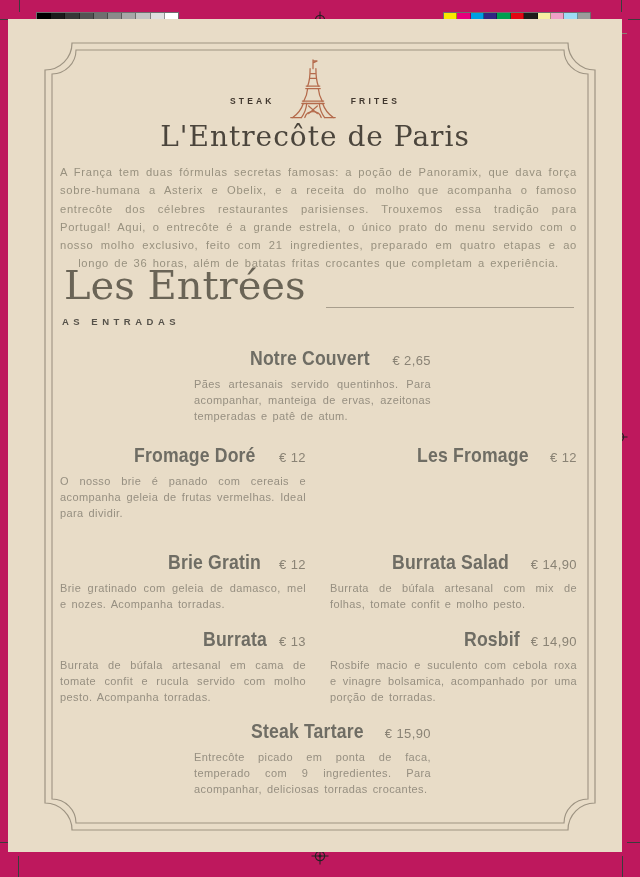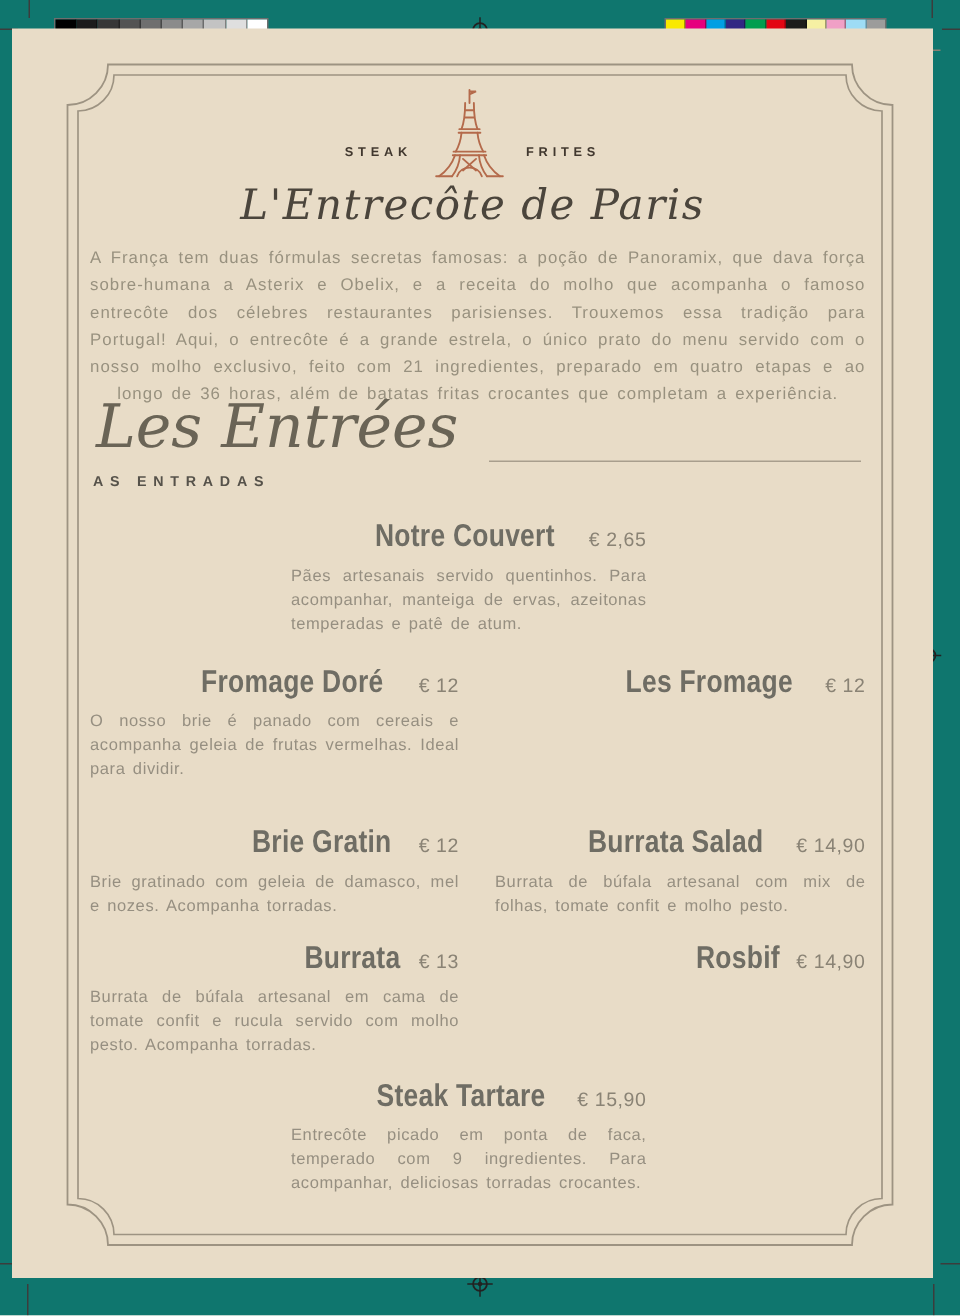--- a/index.html
+++ b/index.html
@@ -1,34 +1,34 @@
 <!DOCTYPE html>
 <html><head>
 <meta charset="utf-8">
 <style>
   html,body{margin:0;padding:0;background:#ffffff;}
-  .canvas{position:relative;width:640px;height:877px;background:#0f766e;overflow:hidden;
+  .canvas{position:relative;width:640px;height:877px;background:#be185d;overflow:hidden;
           font-family:"Liberation Sans",sans-serif;}
   
   .calbar{position:absolute;display:flex;border:1px solid #6e6e6e;box-sizing:border-box;}
   .calbar .swatch{flex:1 0 auto;height:100%;border-right:1px solid rgba(0,0,0,.35);box-sizing:border-box;}
   .calbar .swatch:last-child{border-right:none;}
   .gray-bar{left:36px;top:12px;width:143px;height:19px;}
   .color-bar{left:443px;top:12px;width:148px;height:19px;}
   .cm{position:absolute;background:#3c3c3c;}
   .cm.light{background:#8a8173;}
   .regmark{position:absolute;width:18px;height:18px;}
   
   .paper{position:absolute;left:8px;top:19px;width:614px;height:833px;background:#e8dcc7;}
   .frame{position:absolute;left:0;top:0;}
   
   .logo{position:absolute;left:0;top:38px;width:100%;display:flex;justify-content:center;
         align-items:flex-end;gap:9px;}
   .logo .word{font-size:8.5px;letter-spacing:3.2px;font-weight:600;color:#41382f;padding-bottom:15px;}
-  .script{font-family:"DejaVu Serif",serif;font-style:italic;}
+  .script{font-family:"DejaVu Serif",serif;}
   .title-script{position:absolute;left:0;top:101px;width:100%;text-align:center;font-size:28px;
         color:#4b453c;letter-spacing:1px;}
   
   .intro{position:absolute;left:52px;top:144px;width:517px;margin:0;font-size:11.2px;line-height:1.63;
         letter-spacing:.7px;word-spacing:1.5px;color:#98917f;text-align:justify;text-align-last:center;}
   
   .section-head{position:absolute;left:56px;top:243px;right:48px;display:flex;align-items:flex-end;gap:20px;}
   .section-head .fr{font-size:40px;color:#6a6456;white-space:nowrap;}
   .section-head .rule{flex:1;border-top:1px solid #a89e8d;margin-top:10px;}
   .subhead{position:absolute;left:54px;top:297px;font-size:9.5px;font-weight:700;letter-spacing:4.5px;
@@ -197,20 +197,21 @@
         <span class="item-price">€ 13</span>
       </div>
       <p class="item-desc">Burrata de búfala artesanal em cama de tomate confit e rucula servido com molho pesto. Acompanha torradas.</p>
     </div>
 
     <div class="item pos-rosbif">
       <div class="item-head">
         <span class="item-name">Rosbif</span>
         <span class="item-price">€ 14,90</span>
       </div>
+      <p class="item-desc">Rosbife macio e suculento com cebola roxa e vinagre bolsamica, acompanhado por uma porção de torradas.</p>
     </div>
 
     <div class="item pos-tartare">
       <div class="item-head">
         <span class="item-name">Steak Tartare</span>
         <span class="item-price">€ 15,90</span>
       </div>
       <p class="item-desc">Entrecôte picado em ponta de faca, temperado com 9 ingredientes. Para acompanhar, deliciosas torradas crocantes.</p>
     </div>
 

